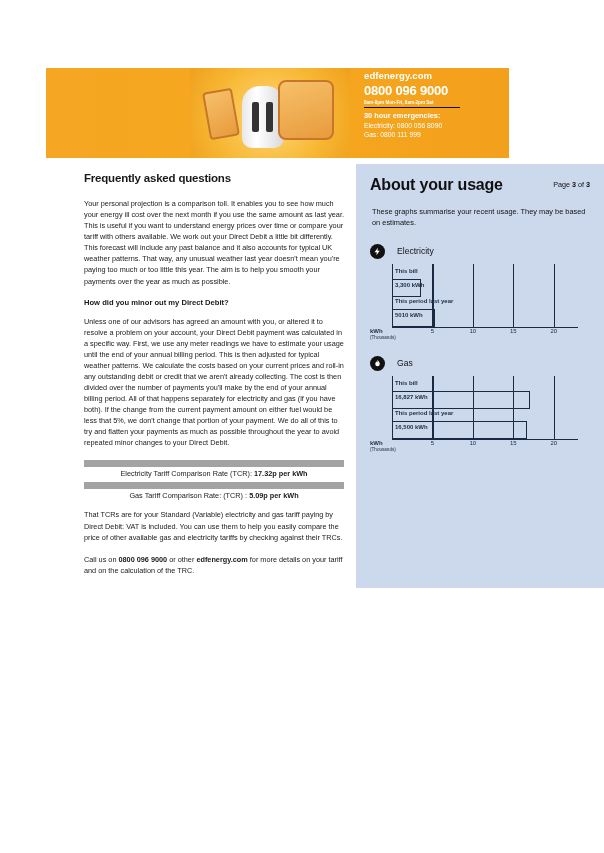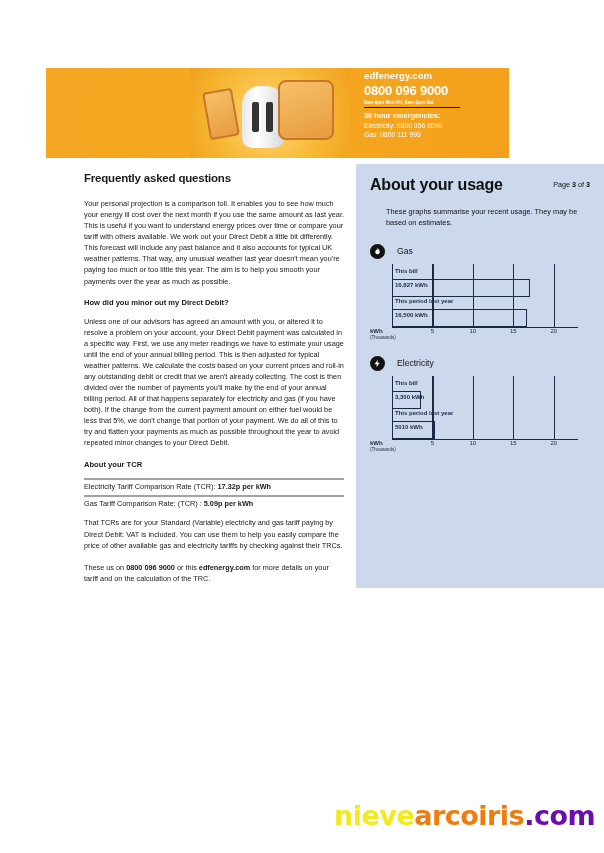--- a/index.html
+++ b/index.html
@@ -40,34 +40,34 @@
   .edf-sub{position:absolute;left:0;top:66px;width:72px;text-align:center;
     color:#fff;font-size:8px;letter-spacing:1.2px;}
 
   
   .faq{position:absolute;left:68px;top:172px;width:260px;}
   .faq h1{font-size:11.5px;font-weight:bold;margin:0 0 14px 0;letter-spacing:-.2px;}
   .faq h2{font-size:7.6px;font-weight:bold;margin:0 0 9px 0;line-height:1.45;}
   .faq h3{font-size:7.6px;font-weight:bold;margin:0 0 9px 0;}
   .faq p{font-size:7.3px;line-height:1.52;margin:0 0 11px 0;text-align:left;}
   .tcr-row{font-size:7.3px;line-height:1.5;padding:2px 0 2px 0;
-    border-top:2px solid #a3a3a3;}
+    border-top:7px solid #a3a3a3;text-align:center;}
   .tcr-row:last-of-type{border-bottom:1px solid #222;}
   .tcr-row b{font-weight:bold;}
   .spacer-sm{height:6px;}
 
   
   .usage{position:absolute;left:340px;top:164px;width:248px;height:424px;
     background:#ccd9ec;}
   .usage-inner{position:absolute;left:14px;top:12px;width:220px;}
   .usage h2{font-size:16px;font-weight:bold;margin:0;display:inline-block;
     letter-spacing:-.2px;color:#111;}
   .pageno{position:absolute;right:0;top:4px;font-size:7.2px;color:#111;text-align:center;}
   .pageno b{font-weight:bold;}
-  .usage-sub{font-size:7.4px;line-height:1.5;margin:12px 0 0 16px;color:#111;}
+  .usage-sub{font-size:7.4px;line-height:1.5;margin:12px 0 0 2px;color:#111;}
 
   .fuel{margin-top:14px;position:relative;}
   .fuel-head{display:flex;align-items:center;gap:12px;height:18px;}
   .fuel-icon{width:15px;height:15px;border-radius:50%;background:#111;
     display:flex;align-items:center;justify-content:center;color:#fff;font-size:9px;line-height:1;}
   .fuel-name{font-size:8.6px;color:#111;}
 
   .chart{position:relative;margin-top:4px;height:76px;width:212px;}
   .axis-v{position:absolute;left:22px;top:0;width:1.2px;height:63px;background:#1b2a44;}
   .axis-h{position:absolute;left:22px;top:63px;width:186px;height:1.2px;background:#1b2a44;}
@@ -124,39 +124,70 @@
     <div class="edf-word">edf</div>
     <div class="edf-sub">ENERGY</div>
   </div>
 
   <div class="faq">
     <h1>Frequently asked questions</h1>
     <p>Your personal projection is a comparison toll. It enables you to see how much your energy ill cost over the next month if you use the same amount as last year. This is useful if you want to understand energy prices over time or compare your tariff with others available. We work out your Direct Debit a little bit differently. This forecast will include any past balance and it also accounts for typical UK weather patterns. That way, any unusual weather last year doesn't mean you're paying too much or too little this year. The aim is to help you smooth your payments over the year as much as possible.</p>
     <h3>How did you minor out my Direct Debit?</h3>
     <p>Unless one of our advisors has agreed an amount with you, or altered it to resolve a problem on your account, your Direct Debit payment was calculated in a specific way. First, we use any meter readings we have to estimate your usage until the end of your annual billing period. This is then adjusted for typical weather patterns. We calculate the costs based on your current prices and roll-in any outstanding debit or credit that we aren't already collecting. The cost is then divided over the number of payments you'll make by the end of your annual billing period. All of that happens separately for electricity and gas (if you have both). If the change from the current payment amount on either fuel would be less that 5%, we don't change that portion of your payment. We do all of this to try and flatten your payments as much as possible throughout the year to avoid repeated minor changes to your Direct Debit.</p>
 
-    <h3>About your TCR</h3>
     <div class="tcr-row">
       <span>Electricity Tariff Comparison Rate (TCR):</span>
       <b>17.32p per kWh</b>
     </div>
     <div class="tcr-row">
       <span>Gas Tariff Comparison Rate: (TCR) :</span>
       <b>5.09p per kWh</b>
     </div>
     <div class="spacer-sm"></div>
     <p>That TCRs are for your Standard (Variable) electricity and gas tariff paying by Direct Debit: VAT is included. You can use them to help you easily compare the price of other available gas and electricity tariffs by checking against their TRCs.</p>
-    <p><span>These us on </span><b>0800 096 9000</b><span> or this </span><b>edfenergy.com</b><span> for more details on your tariff and on the calculation of the TRC.</span></p>
+    <p><span>Call us on </span><b>0800 096 9000</b><span> or other </span><b>edfenergy.com</b><span> for more details on your tariff and on the calculation of the TRC.</span></p>
   </div>
 
   <div class="usage">
     <div class="usage-inner">
       <h2>About your usage</h2>
       <div class="pageno"><span>Page </span><b>3</b><span> of </span><b>3</b></div>
       <p class="usage-sub">These graphs summarise your recent usage. They may be based on estimates.</p>
+
+      
+      <div class="fuel">
+        <div class="fuel-head">
+          <span class="fuel-icon">
+            <svg width="9" height="9" viewBox="0 0 24 24" fill="#fff">
+                <path d="M13 2 L4 14 h6 l-1 8 l9-12 h-6z"></path>
+              </svg>
+          </span>
+          <span class="fuel-name">Electricity</span>
+        </div>
+        <div class="chart" id="chart-electricity">
+            <div class="grid" style="left:62.43478260869565px"></div>
+            <div class="tick" style="left:62.43478260869565px">5</div>
+            <div class="grid" style="left:102.8695652173913px"></div>
+            <div class="tick" style="left:102.8695652173913px">10</div>
+            <div class="grid" style="left:143.30434782608694px"></div>
+            <div class="tick" style="left:143.30434782608694px">15</div>
+            <div class="grid" style="left:183.7391304347826px"></div>
+            <div class="tick" style="left:183.7391304347826px">20</div>
+            <div class="axis-v"></div>
+            <div class="axis-h"></div>
+            <div class="axis-cap">kWh</div>
+            <div class="axis-cap2">(Thousands)</div>
+            <div class="ser-lab" style="top:4px">This bill</div>
+            <div class="bar" style="left:22px;top:15px;width:26.686956521739134px"></div>
+            <div class="bar-lab" style="top:18px">3,300 kWh</div>
+            <div class="ser-lab" style="top:34px">This period last year</div>
+            <div class="bar" style="left:22px;top:45px;width:40.51565217391304px"></div>
+            <div class="bar-lab" style="top:48px">5010 kWh</div>
+          </div>
+      </div>
 
       
       <div class="fuel">
         <div class="fuel-head">
           <span class="fuel-icon">
             <svg width="9" height="9" viewBox="0 0 24 24" fill="#fff">
                 <path d="M12 2 c3 5 6 6 6 11 a6 6 0 0 1 -12 0 c0 -3 2 -4 3 -7 c1 2 2 2 2 4 c1 -3 1 -5 1 -8z"></path>
               </svg>
           </span>
           <span class="fuel-name">Gas</span>
@@ -175,50 +206,17 @@
             <div class="axis-cap">kWh</div>
             <div class="axis-cap2">(Thousands)</div>
             <div class="ser-lab" style="top:4px">This bill</div>
             <div class="bar" style="left:22px;top:15px;width:136.07921739130435px"></div>
             <div class="bar-lab" style="top:18px">16,827 kWh</div>
             <div class="ser-lab" style="top:34px">This period last year</div>
             <div class="bar" style="left:22px;top:45px;width:133.43478260869566px"></div>
             <div class="bar-lab" style="top:48px">16,500 kWh</div>
           </div>
       </div>
-
-      
-      <div class="fuel">
-        <div class="fuel-head">
-          <span class="fuel-icon">
-            <svg width="9" height="9" viewBox="0 0 24 24" fill="#fff">
-                <path d="M13 2 L4 14 h6 l-1 8 l9-12 h-6z"></path>
-              </svg>
-          </span>
-          <span class="fuel-name">Electricity</span>
-        </div>
-        <div class="chart" id="chart-electricity">
-            <div class="grid" style="left:62.43478260869565px"></div>
-            <div class="tick" style="left:62.43478260869565px">5</div>
-            <div class="grid" style="left:102.8695652173913px"></div>
-            <div class="tick" style="left:102.8695652173913px">10</div>
-            <div class="grid" style="left:143.30434782608694px"></div>
-            <div class="tick" style="left:143.30434782608694px">15</div>
-            <div class="grid" style="left:183.7391304347826px"></div>
-            <div class="tick" style="left:183.7391304347826px">20</div>
-            <div class="axis-v"></div>
-            <div class="axis-h"></div>
-            <div class="axis-cap">kWh</div>
-            <div class="axis-cap2">(Thousands)</div>
-            <div class="ser-lab" style="top:4px">This bill</div>
-            <div class="bar" style="left:22px;top:15px;width:26.686956521739134px"></div>
-            <div class="bar-lab" style="top:18px">3,300 kWh</div>
-            <div class="ser-lab" style="top:34px">This period last year</div>
-            <div class="bar" style="left:22px;top:45px;width:40.51565217391304px"></div>
-            <div class="bar-lab" style="top:48px">5010 kWh</div>
-          </div>
-      </div>
-    </div>
-  </div>
-
-  <div class="wm"><span class="y">nieve</span><span class="o">arcoiris</span><span class="p">.com</span></div>
+    </div>
+  </div>
+
 
 </div>
 
 </body></html>

